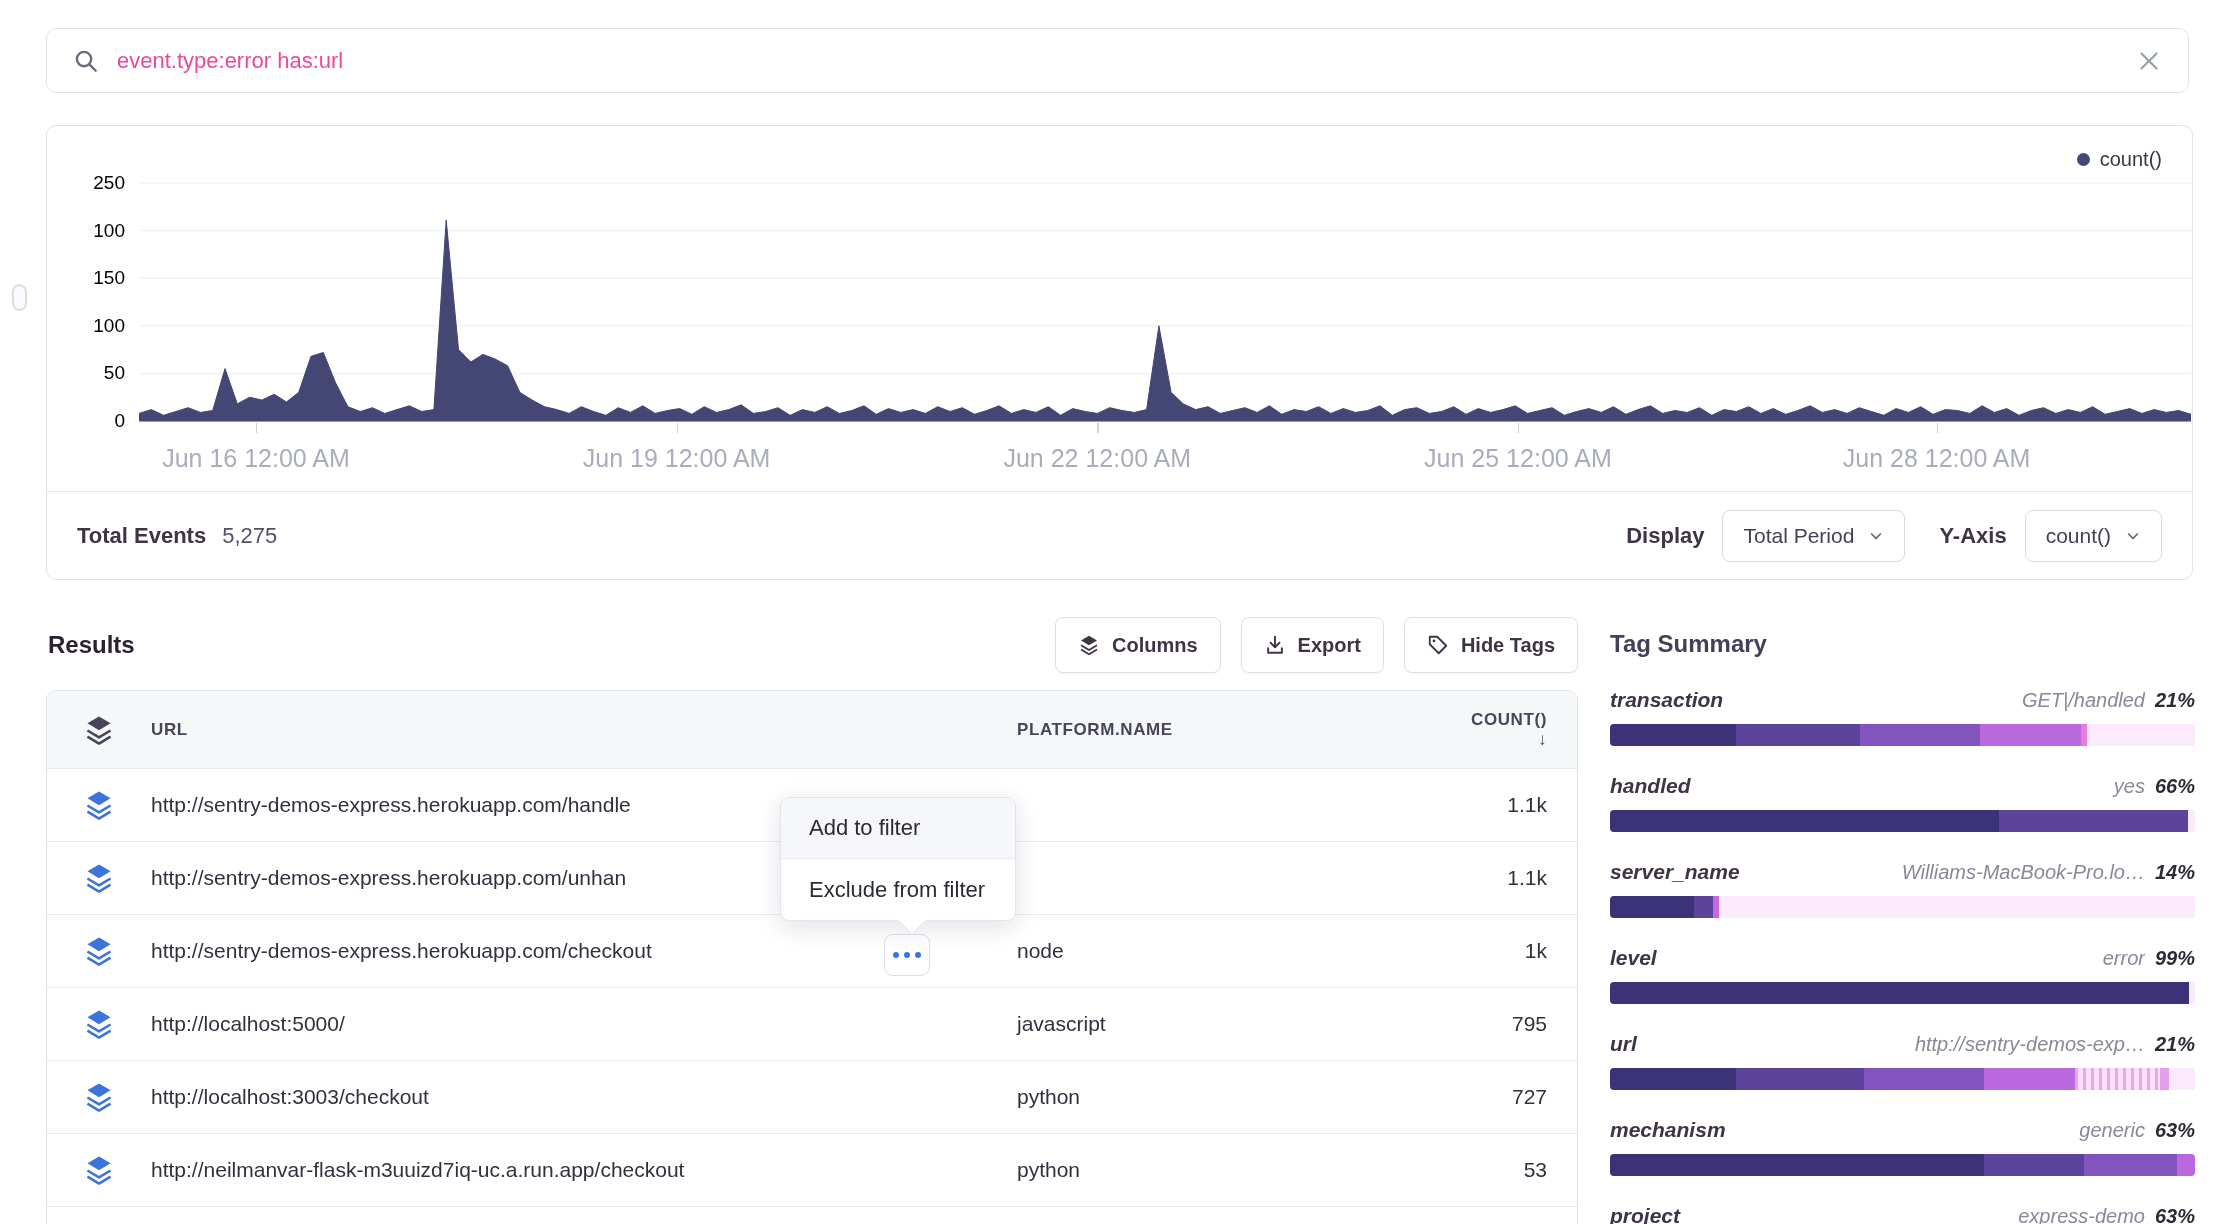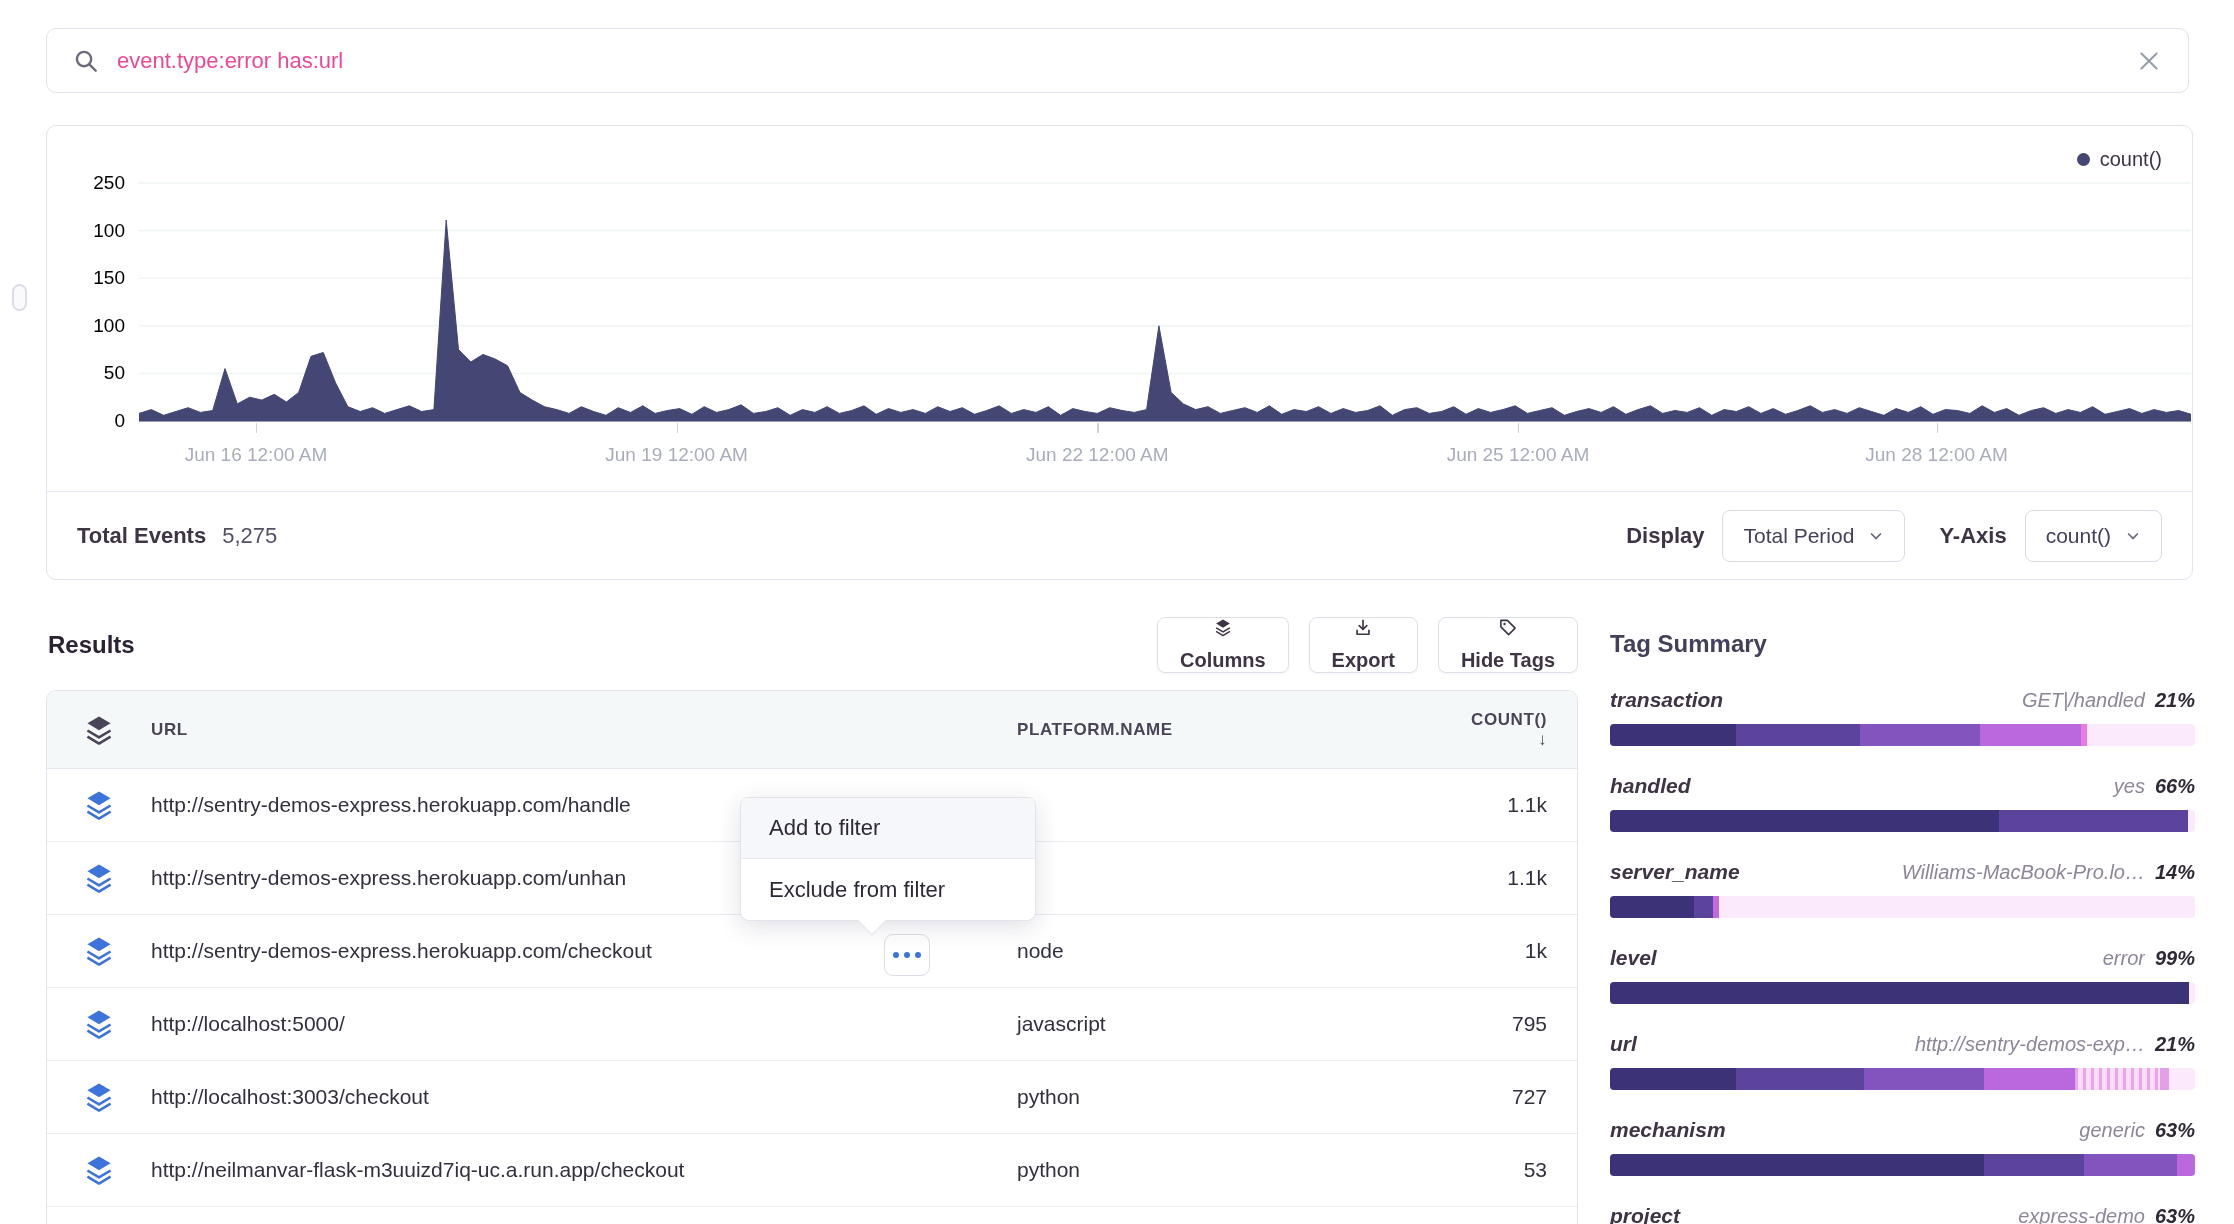--- a/index.html
+++ b/index.html
@@ -13,56 +13,56 @@
   #search-panel { left:46px; top:28px; width:2143px; height:65px; display:flex; align-items:center; padding:0 26px; }
   #search-panel .mag { flex:0 0 auto; width:26px; height:26px; }
   #search-input { flex:1; border:0; outline:none; font-size:22px; color:#ec4899; margin-left:18px; font-family:inherit; background:transparent; }
   #search-clear { flex:0 0 auto; width:26px; height:26px; cursor:pointer; color:#98a0ab; }
 
   
   #chart-panel { left:46px; top:125px; width:2147px; height:455px; }
   #plot { position:absolute; left:92px; top:0; width:2052px; height:330px; }
   #plot svg { position:absolute; left:0; top:0; }
   .ylab { position:absolute; right:2066px; width:80px; text-align:right; font-size:19px; color:#000000; transform:translateY(-50%); }
-  .xlab { position:absolute; top:318px; transform:translateX(-50%); font-size:19px; color:#a9adbb; white-space:nowrap; }
+  .xlab { position:absolute; top:318px; transform:translateX(-50%); font-size:25px; color:#a9adbb; white-space:nowrap; }
   .xtick { position:absolute; top:297px; width:1.5px; height:10px; background:#cfd2da; }
   #legend { position:absolute; right:30px; top:22px; display:flex; align-items:center; gap:10px; font-size:20px; color:#3e3446; }
   #legend .dot { width:13px; height:13px; border-radius:50%; }
   #chart-footer { position:absolute; left:0; right:0; bottom:0; height:88px; border-top:1.5px solid #e4e7ef; display:flex; align-items:center; padding:0 30px; }
   #chart-footer .tot-label { font-weight:bold; font-size:22px; color:#3e3446; }
   #chart-footer .tot-value { font-size:22px; color:#554f66; margin-left:16px; }
   #chart-footer .spacer { flex:1; }
   .ctl-label { font-weight:bold; font-size:22px; color:#3e3446; margin:0 18px 0 34px; }
   .select-btn { display:flex; align-items:center; gap:14px; border:1.5px solid #d8dbe4; border-radius:8px; background:#fff; padding:13px 20px; font-size:21px; color:#43405a; cursor:pointer; }
   .select-btn .chev { width:16px; height:16px; color:#6e6a7c; }
 
   
   #results-heading { position:absolute; left:48px; top:631px; font-size:24px; font-weight:bold; color:#2b2233; }
   #results-buttons { position:absolute; top:617px; left:1047px; width:531px; display:flex; justify-content:flex-end; gap:20px; }
-  .tool-btn { display:flex; align-items:center; gap:12px; border:1.5px solid #dde0e8; border-radius:8px; background:#fff; padding:0 22px; height:56px; font-size:20px; font-weight:bold; color:#3e3446; cursor:pointer; box-shadow:0 2px 2px rgba(40,30,60,.03);flex-direction:column; }
+  .tool-btn { display:flex; align-items:center; gap:12px; border:1.5px solid #dde0e8; border-radius:8px; background:#fff; padding:0 22px; height:56px; font-size:20px; font-weight:bold; color:#3e3446; cursor:pointer; box-shadow:0 2px 2px rgba(40,30,60,.03); }
   .tool-btn svg { width:22px; height:22px; color:#3e3446; }
 
   
   #table { position:absolute; left:46px; top:690px; width:1532px; height:560px; border:1.5px solid #e0e3ec; border-radius:10px 10px 0 0; overflow:hidden; background:#fff; }
   #thead { display:flex; align-items:center; height:78px; background:#f5f8f9; border-bottom:1.5px solid #e3e7ee; font-size:17px; font-weight:bold; letter-spacing:.6px; color:#4a4458; }
   #thead .icon-cell { width:104px; display:flex; justify-content:center; }
   #thead .icon-cell svg { width:30px; height:32px; color:#4a4458; }
   .col-url { flex:1; }
   .col-platform { width:440px;margin-left:40px; }
   .col-count { width:120px; text-align:right; padding-right:30px; }
   .trow { display:flex; align-items:center; height:73px; border-bottom:1.5px solid #e9ebf1; font-size:21px; color:#33303e; }
   .trow .icon-cell { width:104px; display:flex; justify-content:center; }
   .trow .icon-cell svg { width:30px; height:32px; color:#3d74db; }
   .trow .col-url { white-space:nowrap; overflow:hidden; }
   .trow .col-count { font-size:21px; }
 
   
   #ellipsis-btn { position:absolute; left:884px; top:934px; width:46px; height:42px; border:1.5px solid #dbdee7; border-radius:9px; background:#fff; display:flex; align-items:center; justify-content:center; gap:5px; cursor:pointer; }
   #ellipsis-btn i { width:6px; height:6px; border-radius:50%; background:#3d74db; }
-  #context-menu { position:absolute; left:740px; top:797px; width:296px; background:#fff; border:1.5px solid #e2e4eb; border-radius:9px; box-shadow:0 6px 24px rgba(40,30,70,.14); z-index:5; }
+  #context-menu { position:absolute; left:780px; top:797px; width:236px; background:#fff; border:1.5px solid #e2e4eb; border-radius:9px; box-shadow:0 6px 24px rgba(40,30,70,.14); z-index:5; }
   .menu-item { height:61px; display:flex; align-items:center; padding:0 28px; font-size:22px; color:#2f2936; cursor:pointer; white-space:nowrap; }
   .menu-item.first { background:#f5f7fa; border-bottom:1.5px solid #e7eaf0; border-radius:8px 8px 0 0; }
   #menu-caret { position:absolute; left:121px; bottom:-11px; width:20px; height:20px; background:#fff; transform:rotate(45deg); border-right:1.5px solid #e2e4eb; border-bottom:1.5px solid #e2e4eb; }
 
   
   #tag-panel { position:absolute; left:1610px; top:630px; width:585px; }
   #tag-title { font-size:24px; font-weight:bold; color:#43405a; margin-bottom:30px; }
   .tag-section { margin-bottom:28px; }
   .tag-head { display:flex; align-items:center; font-size:21px; line-height:24px;font-style:italic; }
   .tag-name { font-weight:bold; color:#3e3446; flex:0 0 auto; }

